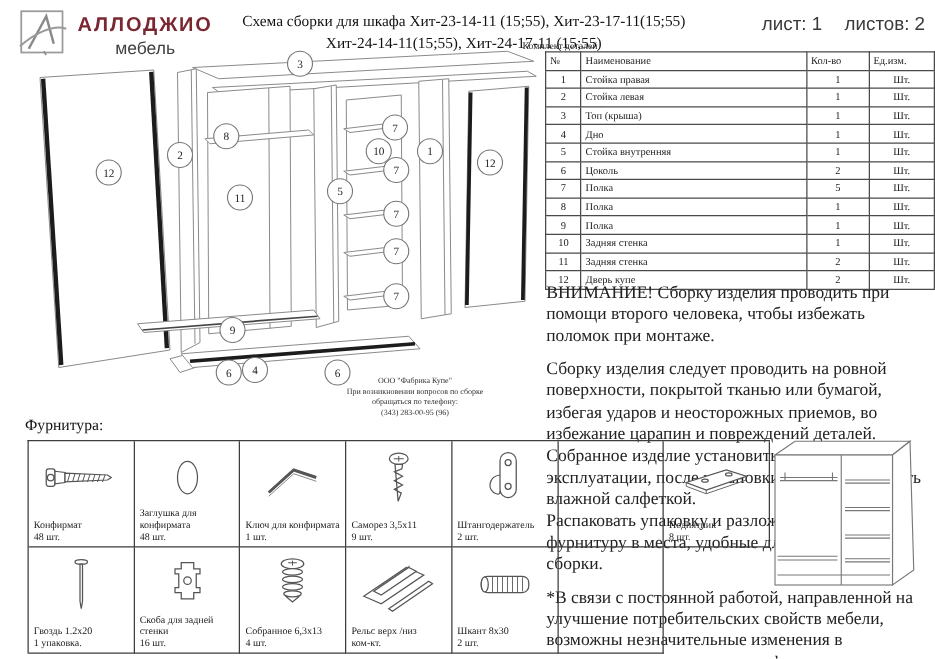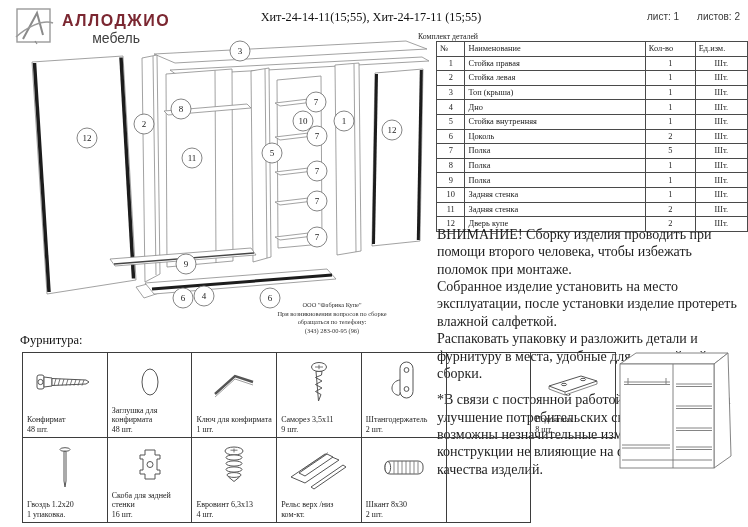--- a/index.html
+++ b/index.html
@@ -8,21 +8,21 @@
   .abs{position:absolute;}
 
   
   .logo{left:14px;top:6px;display:flex;align-items:flex-start;gap:8px;}
   .logo-text{display:flex;flex-direction:column;align-items:center;margin-top:6px;}
   .brand{font-family:"Liberation Sans",sans-serif;font-weight:bold;font-size:16px;
          letter-spacing:1.5px;color:#7b2731;}
   .brand-sub{font-family:"Liberation Sans",sans-serif;font-size:14px;color:#404040;margin-top:0px;}
   .title{left:175px;top:9px;width:392px;text-align:center;font-size:12.3px;line-height:1.35;color:#111;}
   .sheetinfo{left:588px;top:11px;width:152px;display:flex;justify-content:flex-end;gap:18px;
-             font-family:"Liberation Sans",sans-serif;font-size:10px;color:#3a3a3a;}
+             font-family:"Liberation Sans",sans-serif;font-size:15px;color:#3a3a3a;}
 
   
   .parts-title{left:418px;top:32px;font-size:7.8px;color:#222;}
   table.parts{left:436px;top:41px;position:absolute;border-collapse:collapse;font-size:8.4px;color:#222;}
   table.parts th,table.parts td{border:1px solid #4a4a4a;padding:1px 3px;height:11.6px;font-weight:normal;}
   table.parts th{text-align:left;}
   .c{text-align:center;}
   .w-num{width:22px;}.w-name{width:178px;}.w-qty{width:44px;}.w-unit{width:46px;}
 
   
@@ -60,20 +60,21 @@
       <path d="M2,31 C12,22 28,13 39,17" fill="none" stroke="#9a9a9a" stroke-width="1.6"></path>
       <path d="M21,35 l2,3" stroke="#8a8a8a" stroke-width="1.2"></path>
     </svg>
     <div class="logo-text">
       <div class="brand">АЛЛОДЖИО</div>
       <div class="brand-sub">мебель</div>
     </div>
   </div>
 
   <div class="abs title">
+    <div>Схема сборки для шкафа Хит-23-14-11 (15;55), Хит-23-17-11(15;55)</div>
     <div>Хит-24-14-11(15;55), Хит-24-17-11 (15;55)</div>
   </div>
 
   <div class="abs sheetinfo">
     <span>лист: 1</span>
     <span>листов: 2</span>
   </div>
 
   <svg class="abs" style="left:18px;top:40px;" width="420" height="295" viewBox="0 0 420 295">
     <g stroke="#8a8a8a" stroke-width="0.8" fill="#fff">
@@ -275,20 +276,21 @@
           <td class="c">12</td>
           <td>Дверь купе</td>
           <td class="c">2</td>
           <td class="c">Шт.</td>
         </tr>
     </tbody>
   </table>
 
   <div class="abs notes">
     <p>ВНИМАНИЕ! Сборку изделия проводить при помощи второго человека, чтобы избежать поломок при монтаже.</p>
+    <p class="gap">Сборку изделия следует проводить на ровной поверхности, покрытой тканью или бумагой, избегая ударов и неосторожных приемов, во избежание царапин и повреждений деталей.</p>
     <p>Собранное изделие установить на место эксплуатации, после установки изделие протереть влажной салфеткой.</p>
     <p>Распаковать упаковку и разложить детали и фурнитуру в места, удобные для дальнейшей сборки.</p>
     <p class="gap">*В связи с постоянной работой, направленной на улучшение потребительских свойств мебели, возможны незначительные изменения в конструкции не влияющие на функциональные качества изделий.</p>
   </div>
 
   <div class="abs factory">
     <div>ООО "Фабрика Купе"</div>
     <div>При возникновении вопросов по сборке</div>
     <div>обращаться по телефону:</div>
     <div>(343) 283-00-95 (96)</div>
@@ -405,21 +407,21 @@
           <ellipse cx="30" cy="8" rx="9" ry="4"></ellipse>
           <path d="M26.5,7.2 h7 M30,5.5 v4" stroke-width="0.8" fill="none"></path>
           <ellipse cx="30" cy="14.5" rx="8" ry="2.6"></ellipse>
           <ellipse cx="30" cy="20.5" rx="8" ry="2.6"></ellipse>
           <ellipse cx="30" cy="26.5" rx="8" ry="2.6"></ellipse>
           <ellipse cx="30" cy="32" rx="7" ry="2.4"></ellipse>
           <path d="M24.5,34 L30,38.5 L35.5,34" fill="none"></path>
         </g>
       </svg>
       <div class="hw-label">
-        <span>Евровинт 6,3х13</span>
+        <span>Собранное 6,3х13</span>
         <span>4 шт.</span>
       </div>
     </div>
     <div class="hw-cell">
       <svg class="hw-icon" width="64" height="50" viewBox="0 0 64 50">
         <g stroke="#555" fill="#fff">
           <path d="M4,34 L38,11 L52,17 L18,40 Z"></path>
           <path d="M12,30 L40,11 L46,14 L18,33 Z"></path>
           <path d="M15,27 L41,9.5" stroke-width="0.6" fill="none"></path>
           <path d="M24,44 L56,22 L59,24 L27,46 Z"></path>

